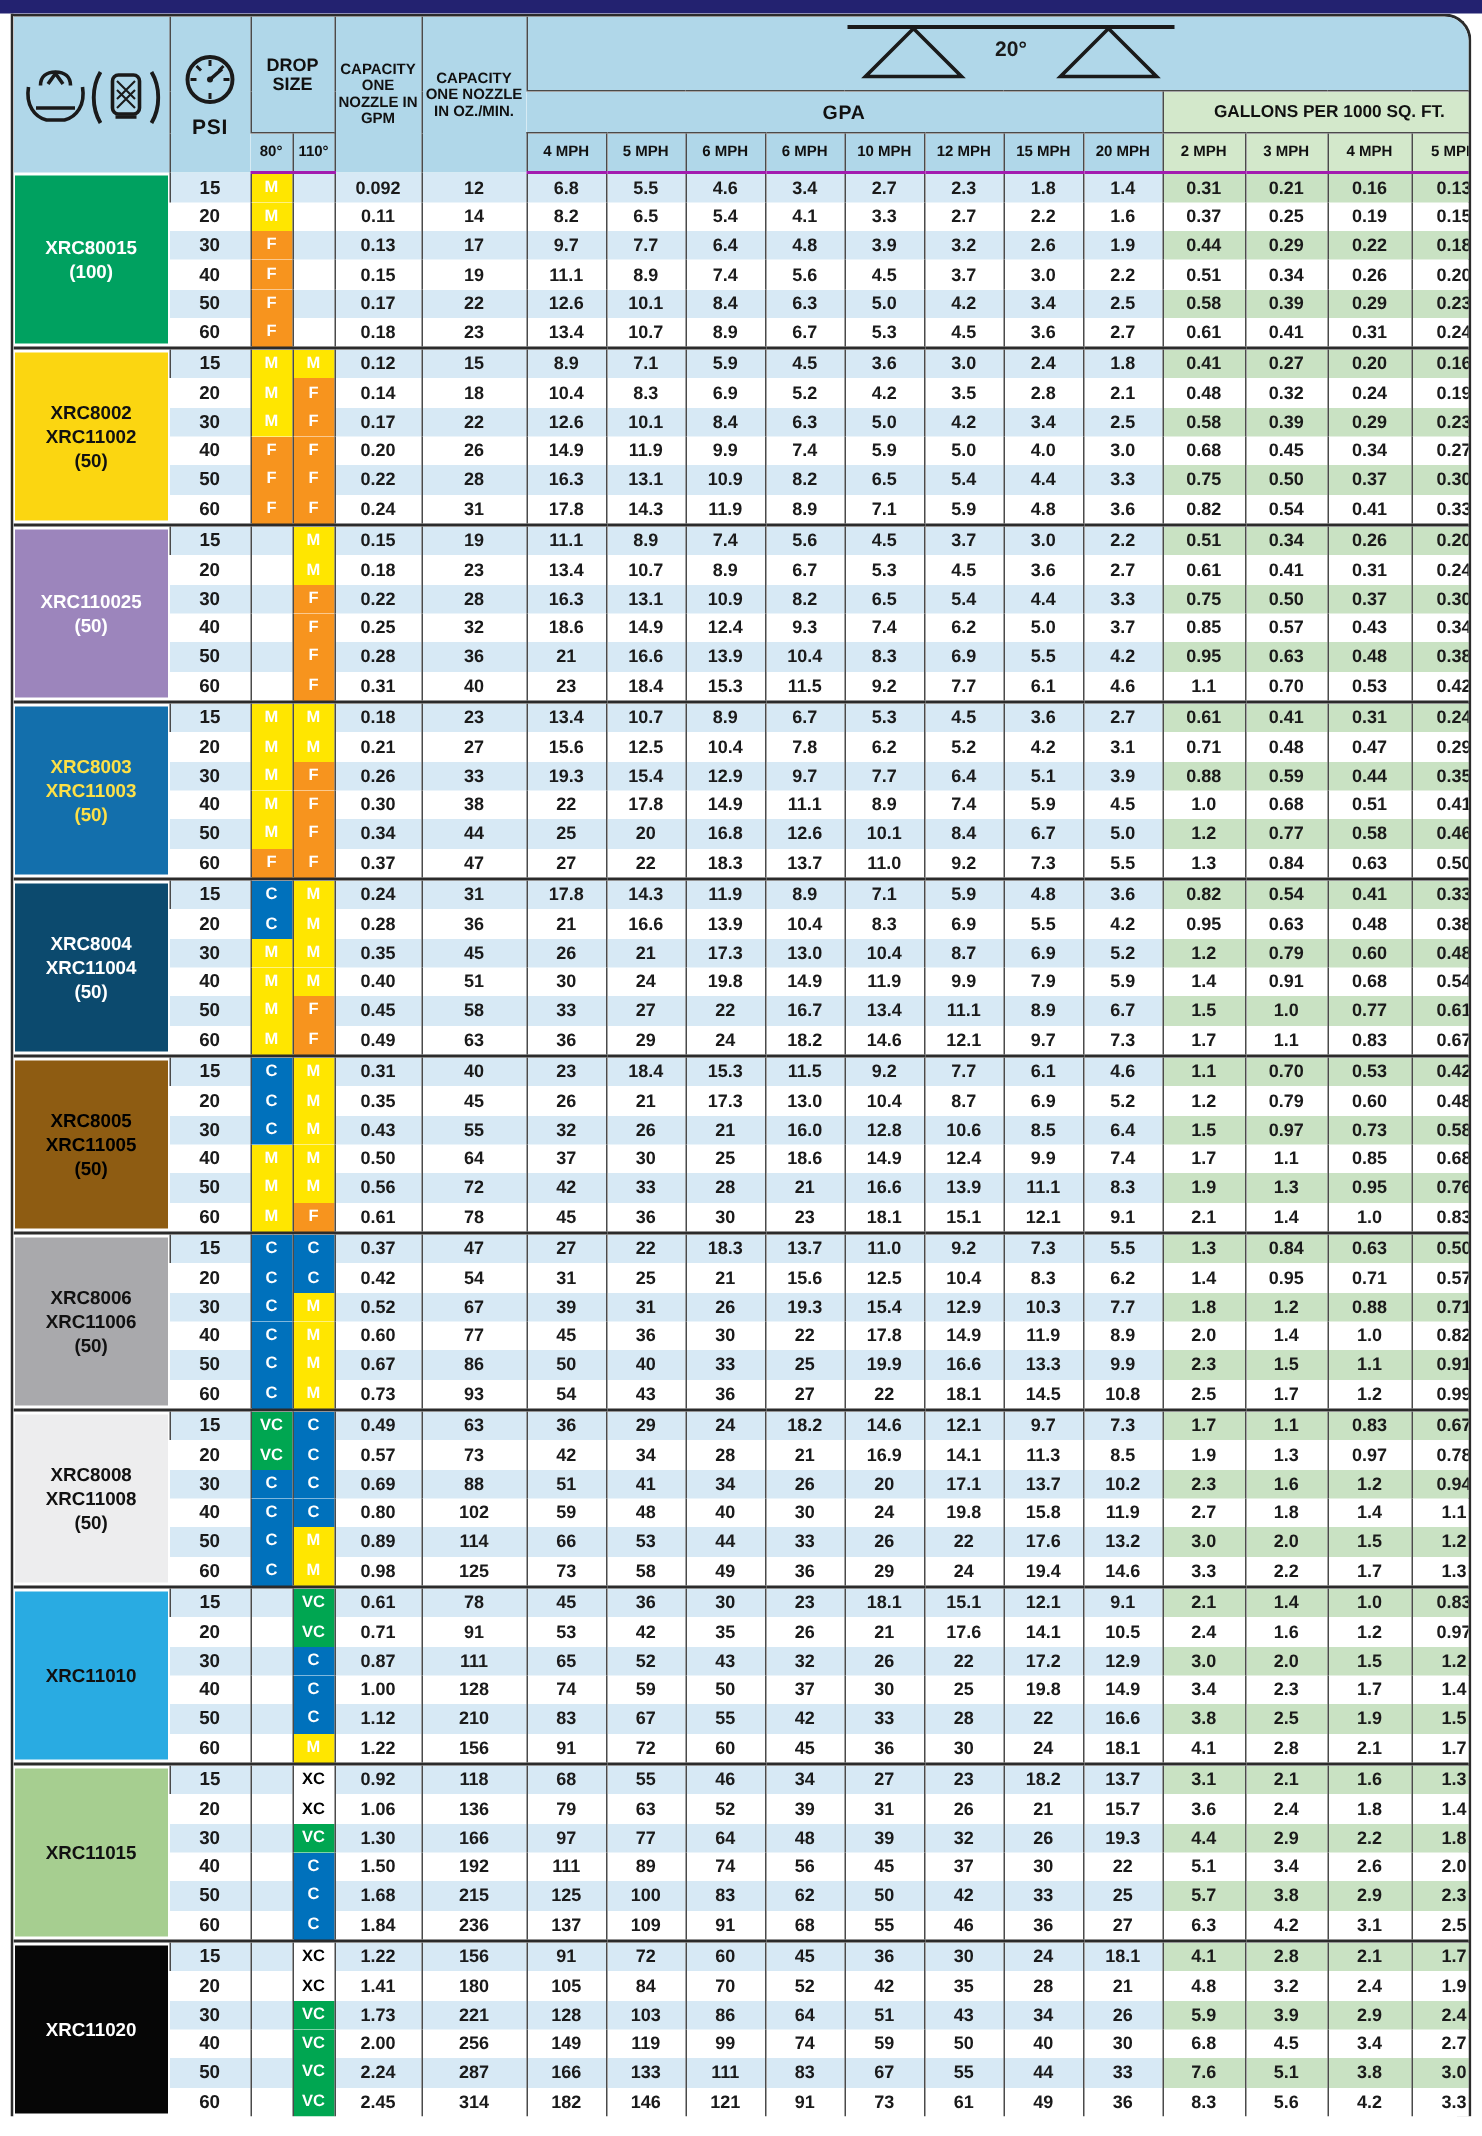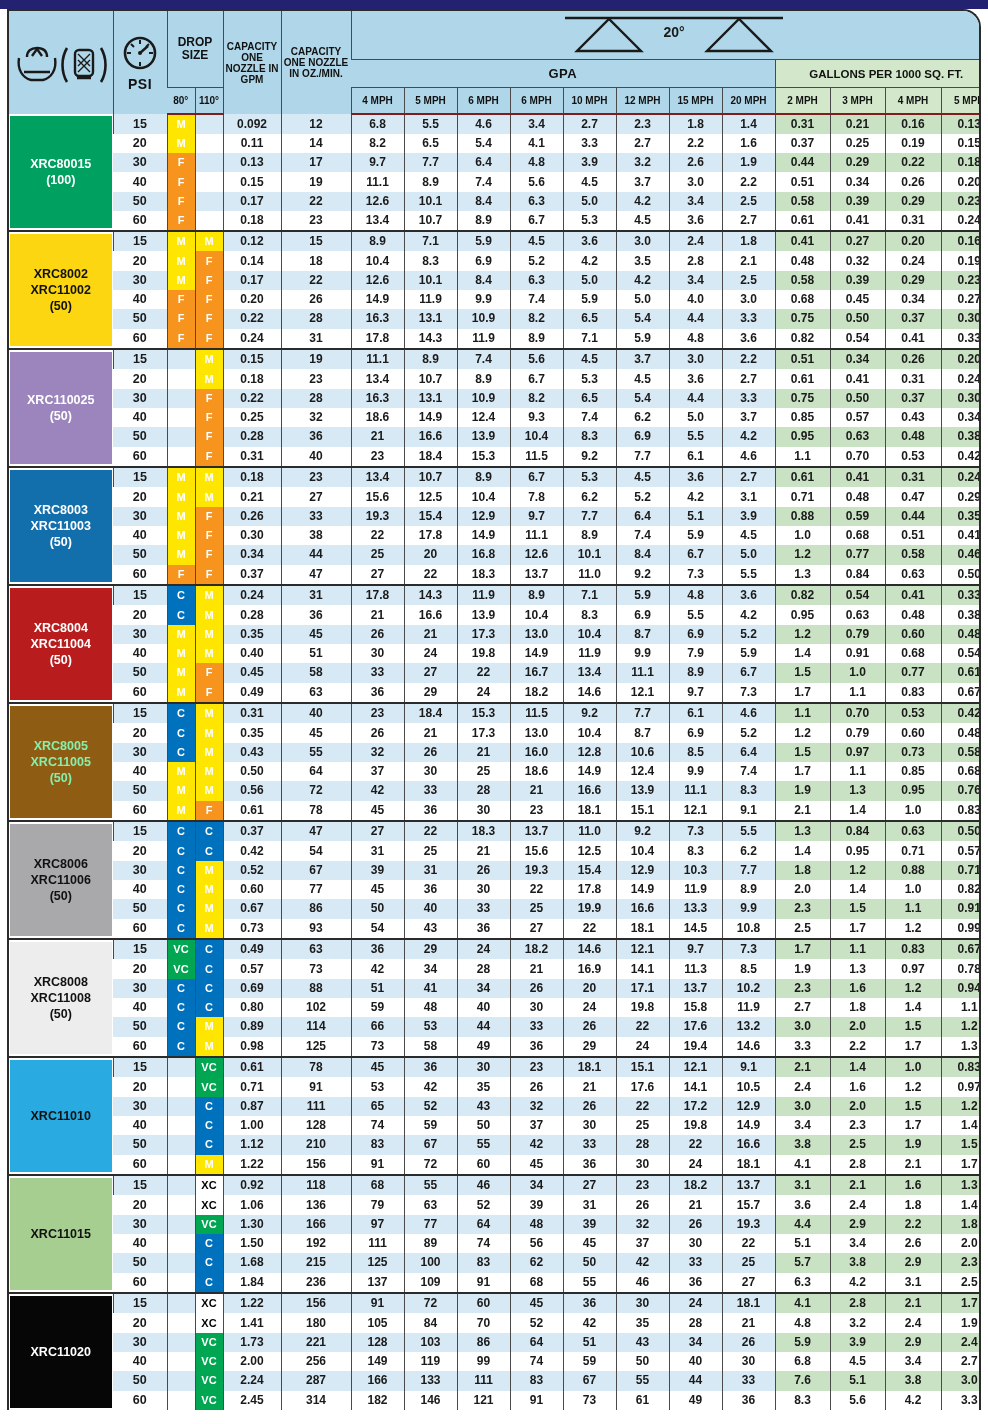--- a/index.html
+++ b/index.html
@@ -22,21 +22,21 @@
   .psi-head{font-size:14px;}
   .psi-head .psi-txt{margin-top:1px;font-size:14px;letter-spacing:.5px;}
   .drop-head{font-size:12px;white-space:normal;line-height:13px;padding:2px;}
   .cap-head{font-size:10px;white-space:normal;line-height:11px;padding:1px 2px;}
   .tri-cell{border-left:1px solid #4a4a4a;}
   .gpa-head{font-size:13px;border-top:1px solid #4a4a4a;letter-spacing:.5px;}
   .gal-head{background:#D3E8CB;font-size:11.5px;border-top:1px solid #4a4a4a;}
   .deg{font-size:10px;background:#B0D7E9;border-top:1px solid #4a4a4a;height:25px;}
   .mph{font-size:10px;border-top:1px solid #4a4a4a;height:25px;}
   .gal-mph{background:#D3E8CB;}
-  #speed-row th{border-bottom:2px solid #7f1d1d;}
+  #speed-row th{border-bottom:2px solid #a21caf;}
   tr.hr2 th{height:27px;}
 
   
   tbody td{height:19px;line-height:19px;font-size:12px;color:#1a1a1a;background:#fff;}
   tr.tint td{background:#D7E9F5;}
   tr.tint td.gal-cell{background:#C9E2C3;}
   tr.plain td{background:#fff;}
   tr.plain td.gal-cell{background:#fff;}
   tr.group-start td{border-top:2px solid #2b2b2b;}
   td.label, tr.tint td.label{background:#fff;vertical-align:top;padding:0;}
@@ -493,21 +493,21 @@
               <td class="gpa-cell">7.7</td>
               <td class="gpa-cell">6.1</td>
               <td class="gpa-cell">4.6</td>
               <td class="gal-cell">1.1</td>
               <td class="gal-cell">0.70</td>
               <td class="gal-cell">0.53</td>
               <td class="gal-cell">0.42</td>
             </tr>
             <tr class="tint group-start">
               <td class="label" rowspan="6">
-                <div class="label-block" style="background: rgb(19, 111, 172); color: #ffffff;">
+                <div class="label-block" style="background: rgb(19, 111, 172); color: #fde047;">
                   <div>XRC8003</div>
                   <div>XRC11003</div>
                   <div>(50)</div>
                 </div>
               </td>
               <td class="psi-cell">15</td>
               <td class="drop" style="background: rgb(255, 230, 0); color: rgb(255, 255, 255);">M</td>
               <td class="drop" style="background: rgb(255, 230, 0); color: rgb(255, 255, 255);">M</td>
               <td class="gpm-cell">0.18</td>
               <td class="oz-cell">23</td>
@@ -614,21 +614,21 @@
               <td class="gpa-cell">9.2</td>
               <td class="gpa-cell">7.3</td>
               <td class="gpa-cell">5.5</td>
               <td class="gal-cell">1.3</td>
               <td class="gal-cell">0.84</td>
               <td class="gal-cell">0.63</td>
               <td class="gal-cell">0.50</td>
             </tr>
             <tr class="tint group-start">
               <td class="label" rowspan="6">
-                <div class="label-block" style="background: #b91c1c; color: rgb(255, 255, 255);">
+                <div class="label-block" style="background: #0c4a6e; color: rgb(255, 255, 255);">
                   <div>XRC8004</div>
                   <div>XRC11004</div>
                   <div>(50)</div>
                 </div>
               </td>
               <td class="psi-cell">15</td>
               <td class="drop" style="background: rgb(0, 113, 188); color: rgb(255, 255, 255);">C</td>
               <td class="drop" style="background: rgb(255, 230, 0); color: rgb(255, 255, 255);">M</td>
               <td class="gpm-cell">0.24</td>
               <td class="oz-cell">31</td>
@@ -735,21 +735,21 @@
               <td class="gpa-cell">12.1</td>
               <td class="gpa-cell">9.7</td>
               <td class="gpa-cell">7.3</td>
               <td class="gal-cell">1.7</td>
               <td class="gal-cell">1.1</td>
               <td class="gal-cell">0.83</td>
               <td class="gal-cell">0.67</td>
             </tr>
             <tr class="tint group-start">
               <td class="label" rowspan="6">
-                <div class="label-block" style="background: rgb(142, 92, 18); color: #86efac;">
+                <div class="label-block" style="background: rgb(142, 92, 18); color: #000000;">
                   <div>XRC8005</div>
                   <div>XRC11005</div>
                   <div>(50)</div>
                 </div>
               </td>
               <td class="psi-cell">15</td>
               <td class="drop" style="background: rgb(0, 113, 188); color: rgb(255, 255, 255);">C</td>
               <td class="drop" style="background: rgb(255, 230, 0); color: rgb(255, 255, 255);">M</td>
               <td class="gpm-cell">0.31</td>
               <td class="oz-cell">40</td>

